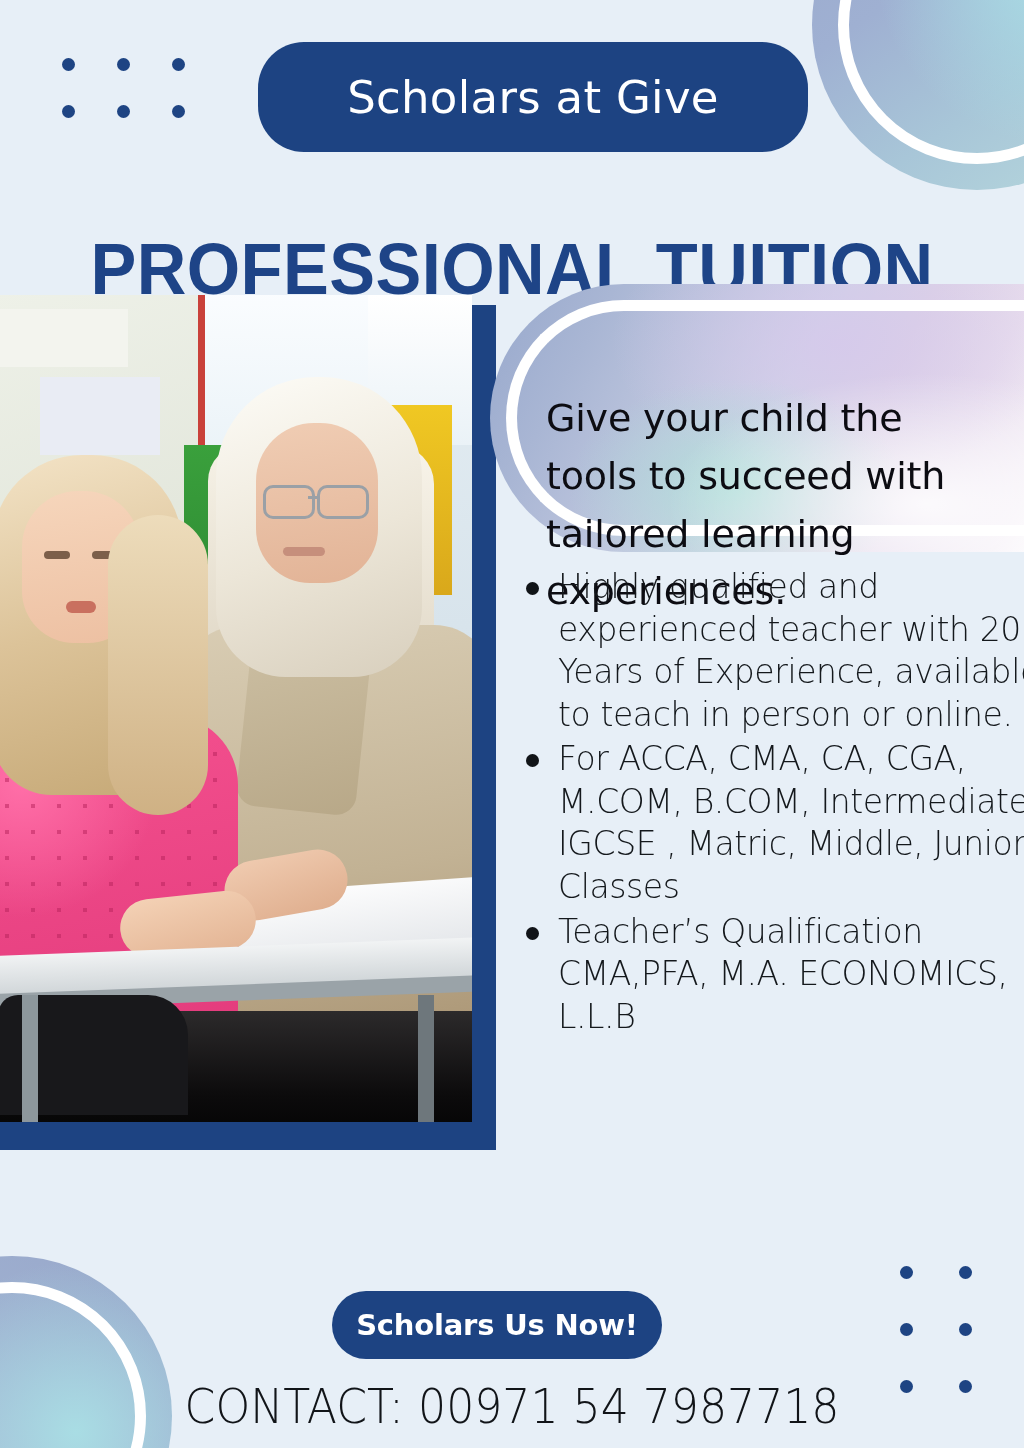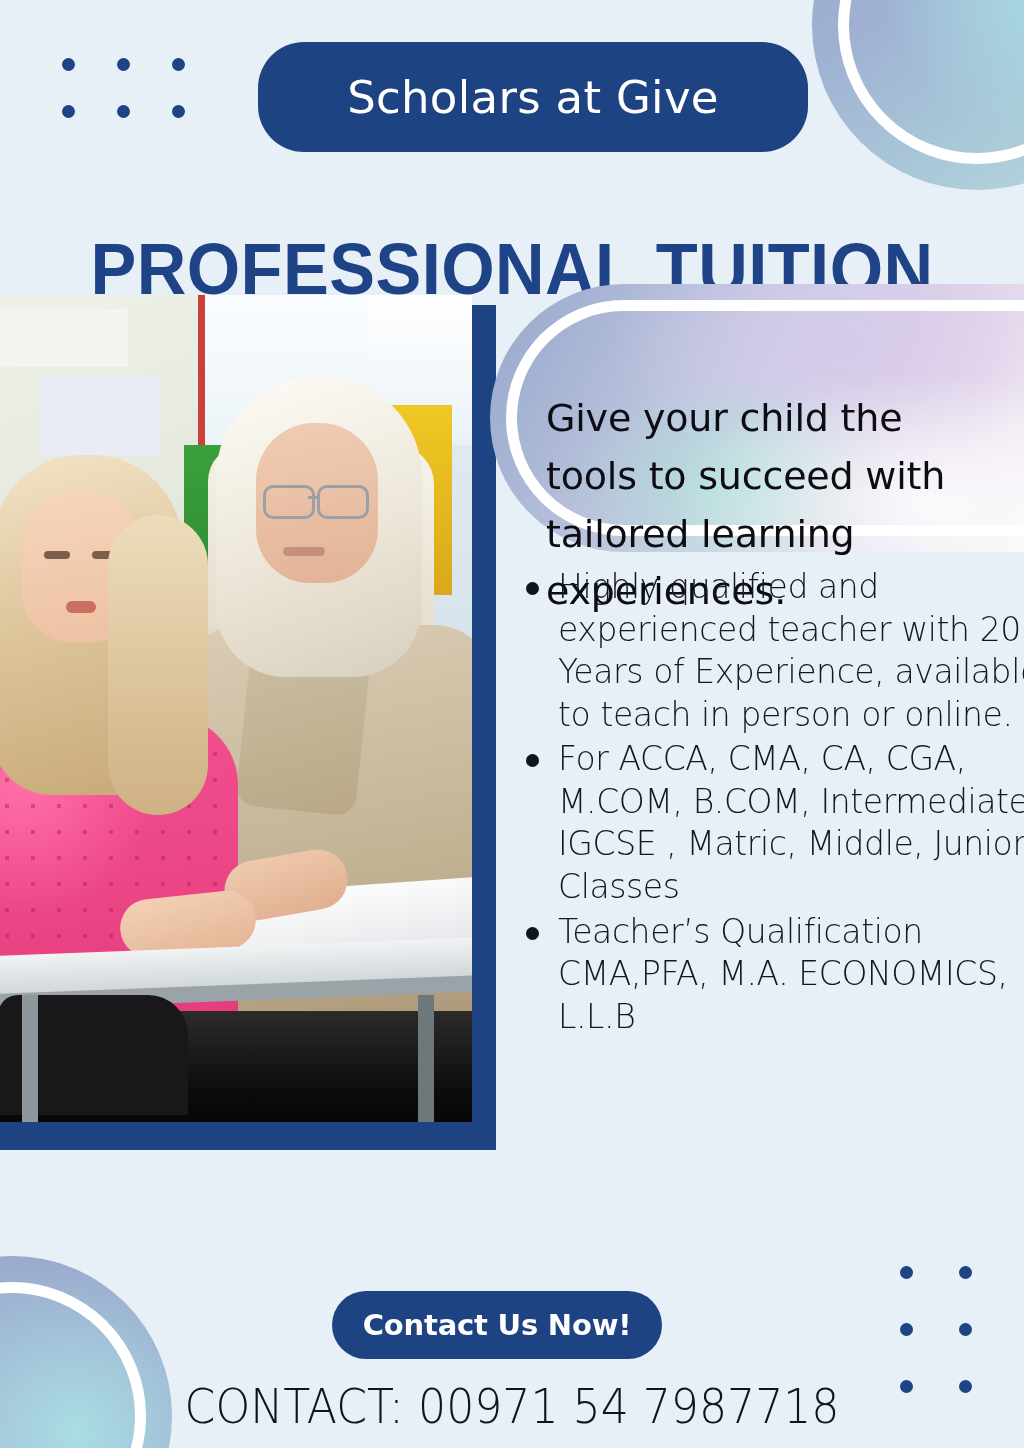--- a/index.html
+++ b/index.html
@@ -466,18 +466,18 @@
   <div id="tagline-ring"></div>
   <p id="tagline-text">Give your child the tools to succeed with tailored learning experiences.</p>
 
   <ul id="bullets">
     <li>Highly qualified and experienced teacher with 20+ Years of Experience, available to teach in person or online.</li>
     <li>For ACCA, CMA, CA, CGA, M.COM, B.COM, Intermediate , IGCSE , Matric, Middle, Junior Classes</li>
     <li>Teacher’s Qualification CMA,PFA, M.A. ECONOMICS, L.L.B</li>
   </ul>
 
   <button id="cta-button">
-    <span class="cta-text">Contact Us Now!</span>
+    <span class="cta-text">Scholars Us Now!</span>
   </button>
 
   <div id="contact-line">CONTACT: 00971 54 7987718</div>
 
 </div>
 
 </body></html>

